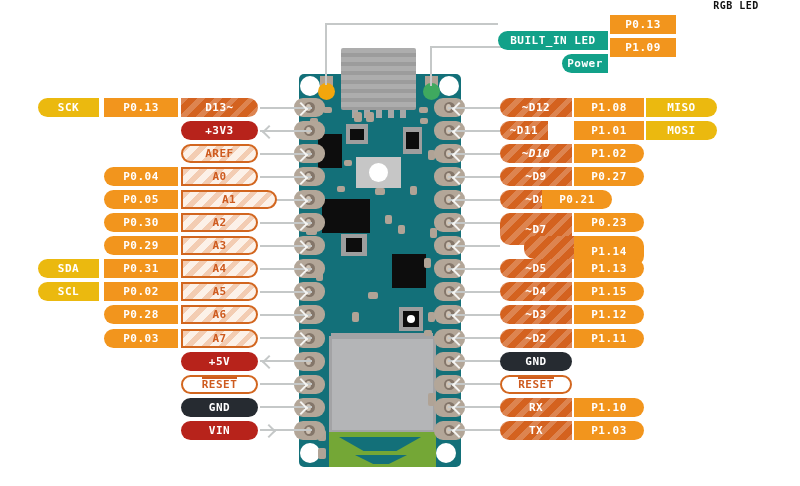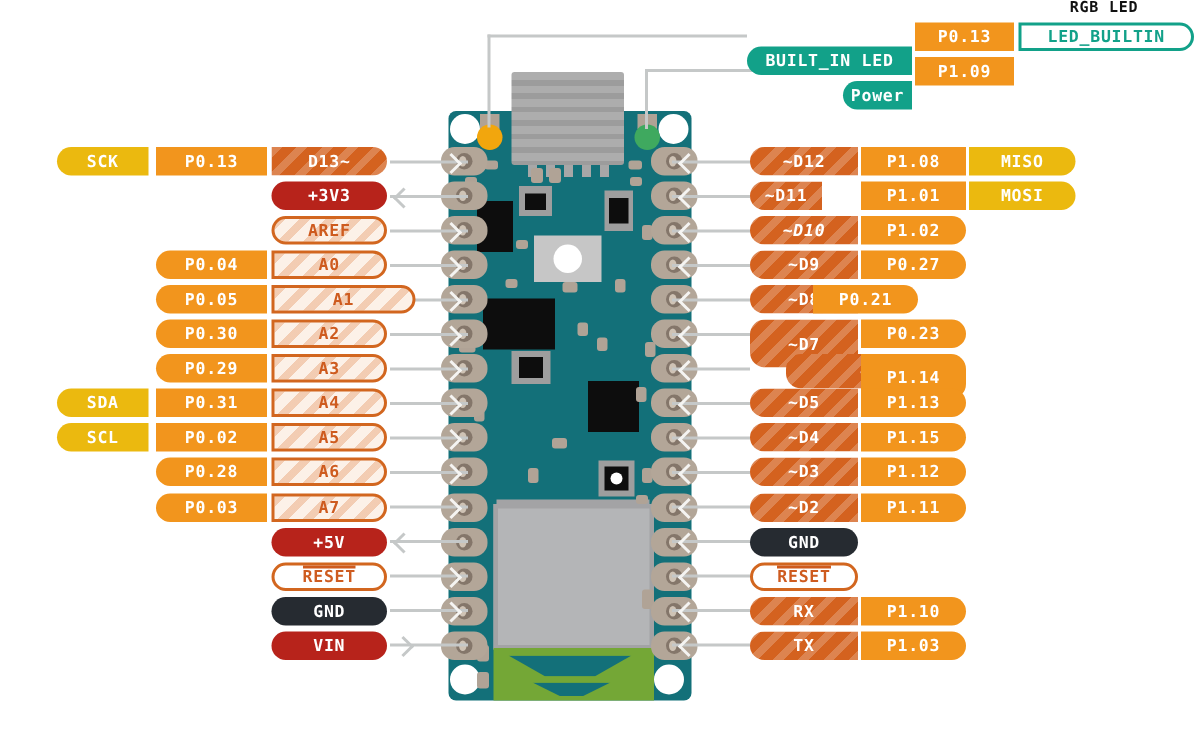--- a/index.html
+++ b/index.html
@@ -466,23 +466,20 @@
     <div class="vline" style="left: 325px; top: 23px; width: 2px; height: 62px;"></div>
     <div class="hline" style="left: 325px; top: 23px; width: 173px; height: 2px;"></div>
     <div class="vline" style="left: 430px; top: 46px; width: 2px; height: 40px;"></div>
     <div class="hline" style="left: 430px; top: 46px; width: 132px; height: 2px;"></div>
     <div class="seg st-teal rl" style="left: 498px; top: 14.5px; width: 110px; height: 19px;">
       <span>BUILT_IN LED</span>
     </div>
     <div class="seg st-port" style="left: 610px; top: 14.5px; width: 66px; height: 19px;">
       <span>P0.13</span>
     </div>
-    <div class="seg st-net rr" style="left: 679px; top: 14.5px; width: 117px; height: 19px;">
-      <span>LED_BUILTIN</span>
-    </div>
     <div class="seg st-teal rl" style="left: 562px; top: 37.5px; width: 46px; height: 19px;">
       <span>Power</span>
     </div>
     <div class="seg st-port" style="left: 610px; top: 37.5px; width: 66px; height: 19px;">
       <span>P1.09</span>
     </div>
     <div class="rgb" style="left: 676px; top: 0px; width: 120px; height: 12px;">RGB LED</div>
   </div>
 
 </body></html>

